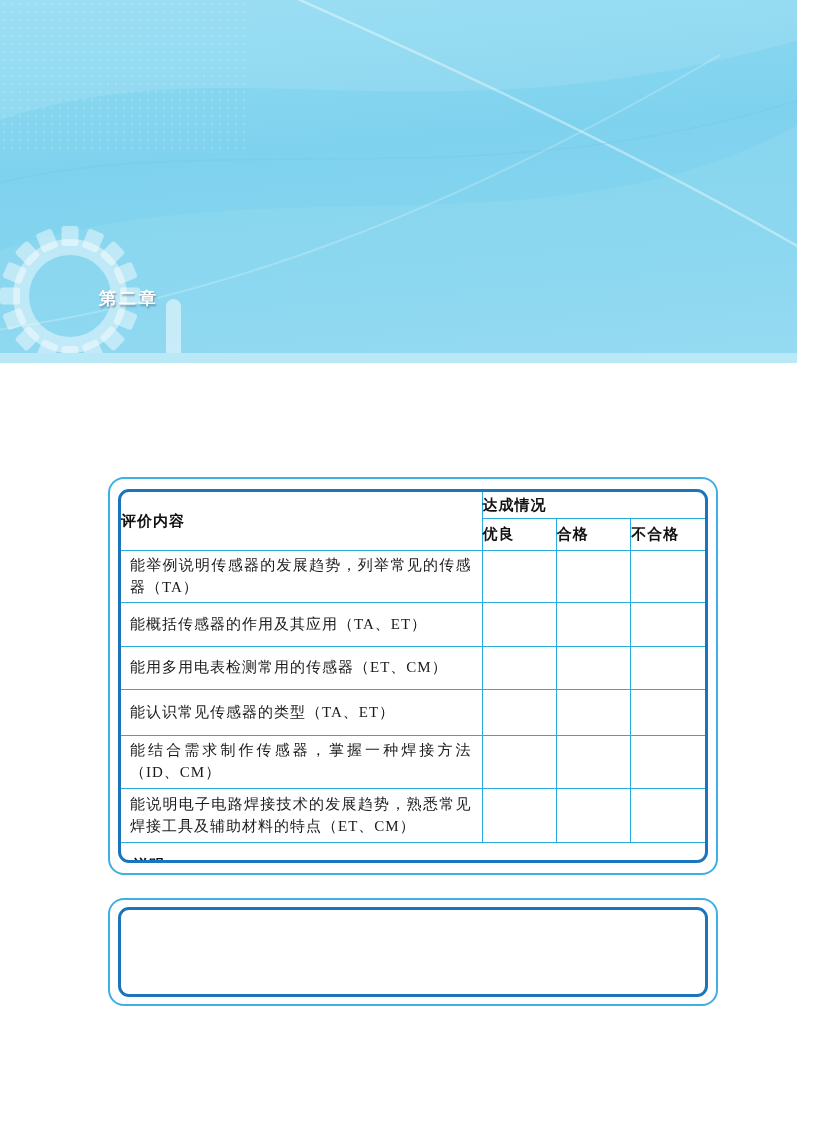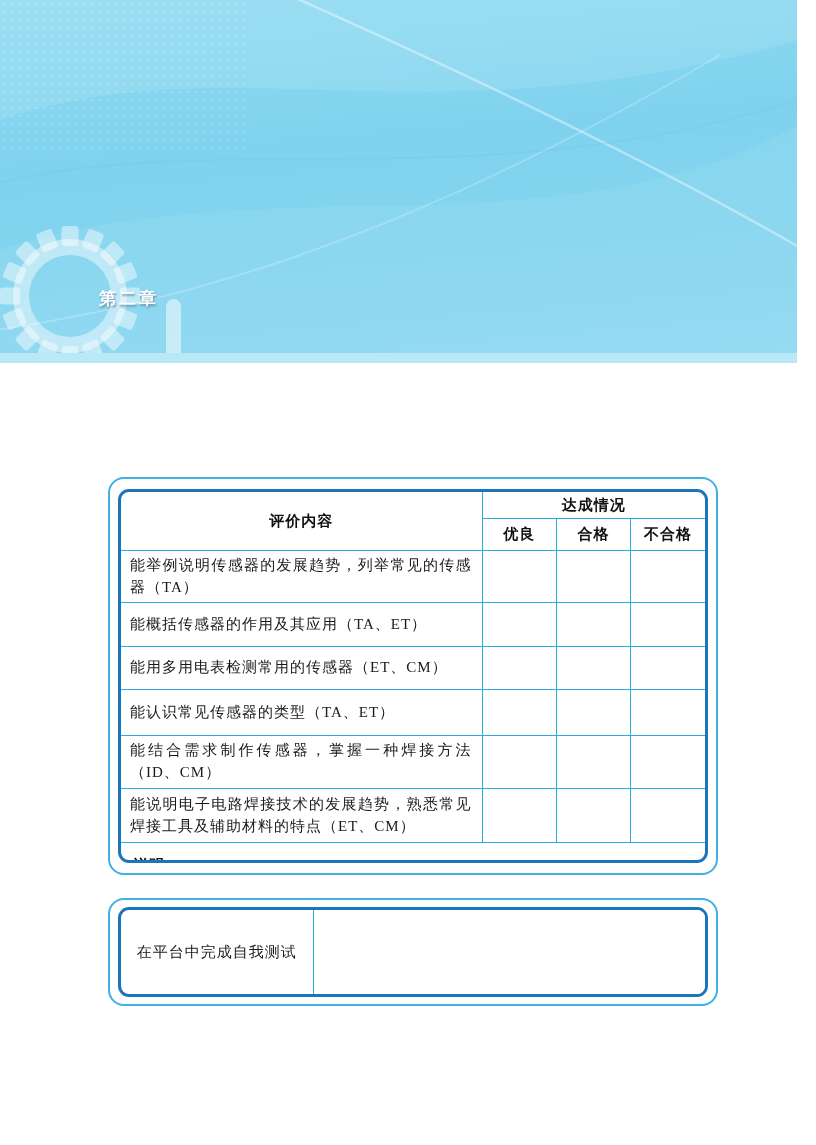--- a/index.html
+++ b/index.html
@@ -52,21 +52,21 @@
   .main-outer  { top:477px; height:394px; }
   .main-inner  { left:8px; right:8px; top:10px; bottom:10px; }
   .self-outer  { top:898px; height:104px; }
   .self-inner  { left:8px; right:8px; top:7px; bottom:7px; }
 
   table { width:100%; height:100%; border-collapse:collapse; border:hidden; table-layout:fixed; }
   td { border:1px solid #29abe2; padding:0; }
 
   .hd {
     font-family:Liberation Sans, sans-serif; font-weight:bold; font-size:15px;
-    text-align:center; vertical-align:middle; letter-spacing:1px; color:#111;
+    vertical-align:middle; letter-spacing:1px; color:#111;
   }
   .content {
     font-family:"Liberation Serif", serif; font-size:15px; line-height:1.45;
     text-align:justify; letter-spacing:1px; padding:3px 10px 3px 9px; vertical-align:middle;margin-left:18px;
   }
   .blank { background:#ffffff; }
 
   .hrow1 td { height:26px; }
   .hrow2 td { height:31px;margin-top:46px; }
   .r0 td { height:45px; }
@@ -206,22 +206,18 @@
   </div>
 
   <div class="box-outer self-outer">
     <div class="box-inner self-inner">
       <table>
         <colgroup>
             <col style="width:192px">
             <col>
           </colgroup>
         <tbody>
-            <tr class="self-row">
-          <td class="lbl">在平台中完成自我测试</td>
-          <td class="blank"></td>
-        </tr>
       </tbody>
         </table>
     </div>
   </div>
 
 </div>
 
 </body></html>

